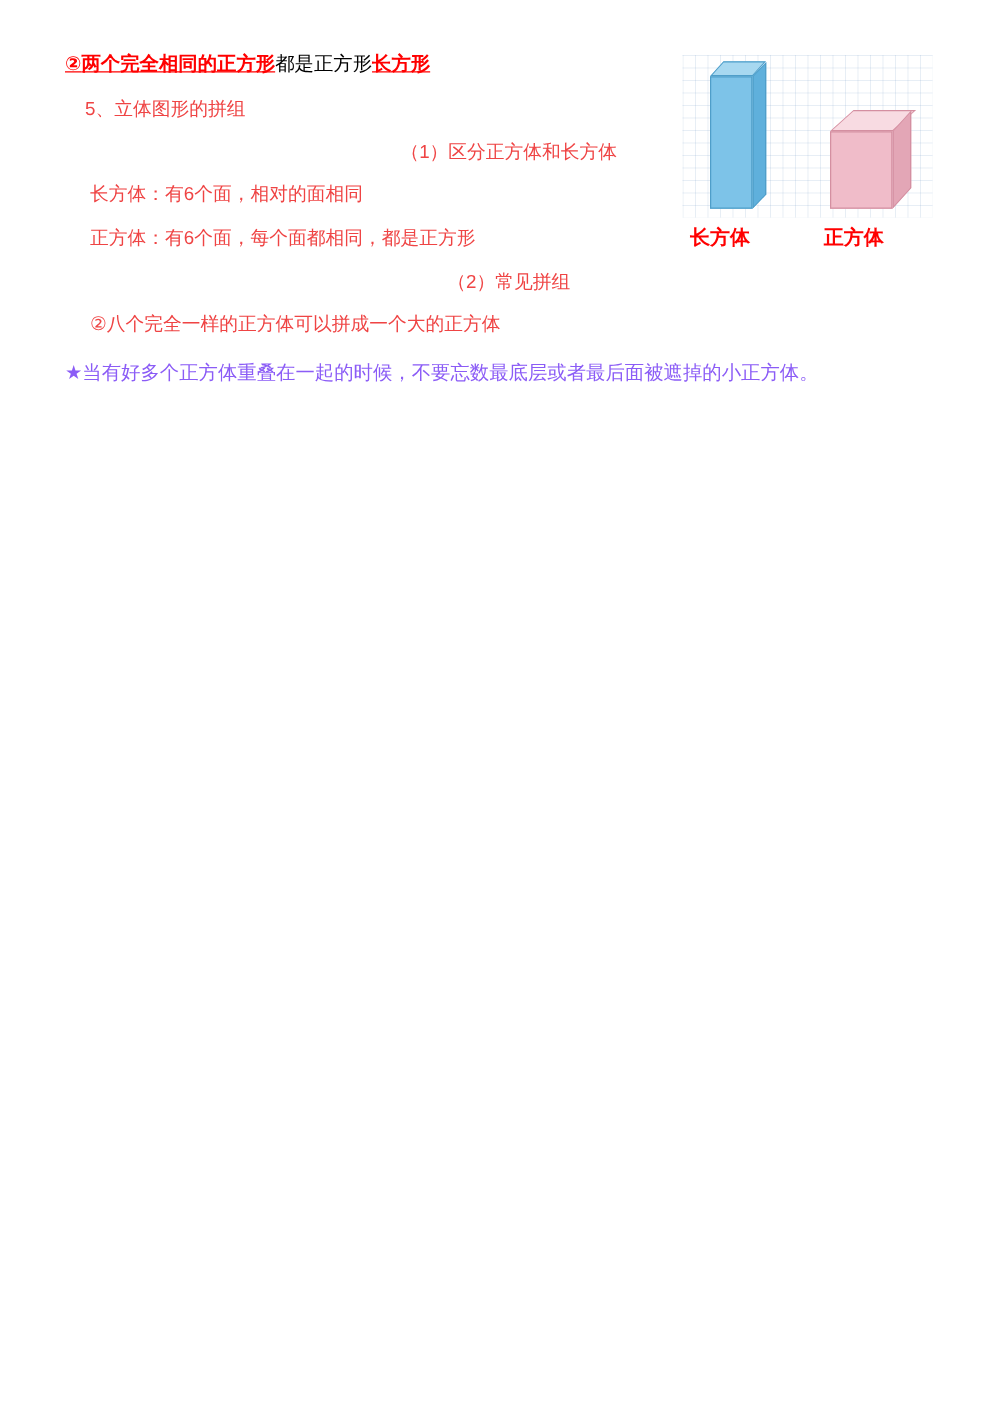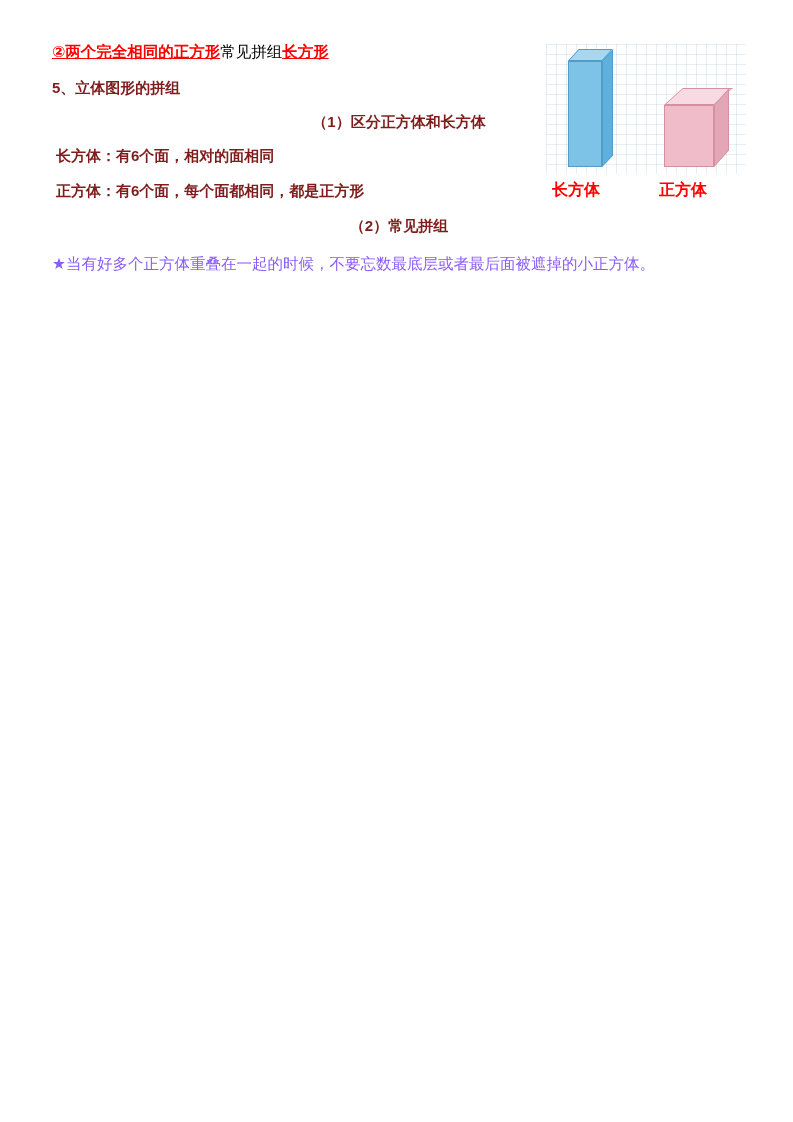--- a/index.html
+++ b/index.html
@@ -44,22 +44,23 @@
     text-decoration: none;
   }
   .l1, .l2 {
     font-size: 15.5px;
     font-weight: bold;
   }
   .l1 { margin-bottom: 20px; }
   .l2 { margin-bottom: 21px; }
   .plain {
     font-size: 15px;
-    font-weight: bold;
-    color: #7f1d1d;
+    font-weight: normal;
+    color: #ef4444;
+    margin-left: 16px;
   }
   .indent1 { padding-left: 4px; }
   .l3 { margin-bottom: 19px; }
   .l4 { margin-bottom: 19px; text-align: center; }
   .l5 { margin-bottom: 20px; }
   .l6 { margin-bottom: 20px; }
   .l7 { margin-bottom: 19px; text-align: center; }
   .l8 { margin-bottom: 19px; }
   .l9 { margin-bottom: 20px; }
   .l10 { margin-bottom: 6px; }
@@ -172,35 +173,36 @@
   .cap-right { left: 113px; }
 </style>
 </head>
 <body>
 
 <div class="page">
 
   <div class="content">
 
     <div class="line l1">
-      <span class="red-bold-ul">②</span><span class="red-bold-ul">两个完全相同的正方形</span><span class="blk">常见拼组</span><span class="red-bold-ul">长方形</span>
+      <span class="red-bold-ul">②</span><span class="red-bold-ul">两个完全相同的正方形</span><span class="blk">都是正方形</span><span class="red-bold-ul">长方形</span>
     </div>
 
 
     <div class="line plain l3">5、立体图形的拼组</div>
 
     <div class="line plain l4 indent1">（1）区分正方体和长方体</div>
 
     <div class="line plain l5 indent1">长方体：有6个面，相对的面相同</div>
 
     <div class="line plain l6 indent1">正方体：有6个面，每个面都相同，都是正方形</div>
 
     <div class="line plain l7 indent1">（2）常见拼组</div>
 
 
+    <div class="line plain l9 indent1">②八个完全一样的正方体可以拼成一个大的正方体</div>
 
     <div class="para l10">★当有好多个正方体重叠在一起的时候，不要忘数最底层或者最后面被遮掉的小正方体。</div>
 
   </div>
 
   <div class="figure">
     <div class="grid"></div>
 
     <div class="prism">
       <div class="top"></div>

